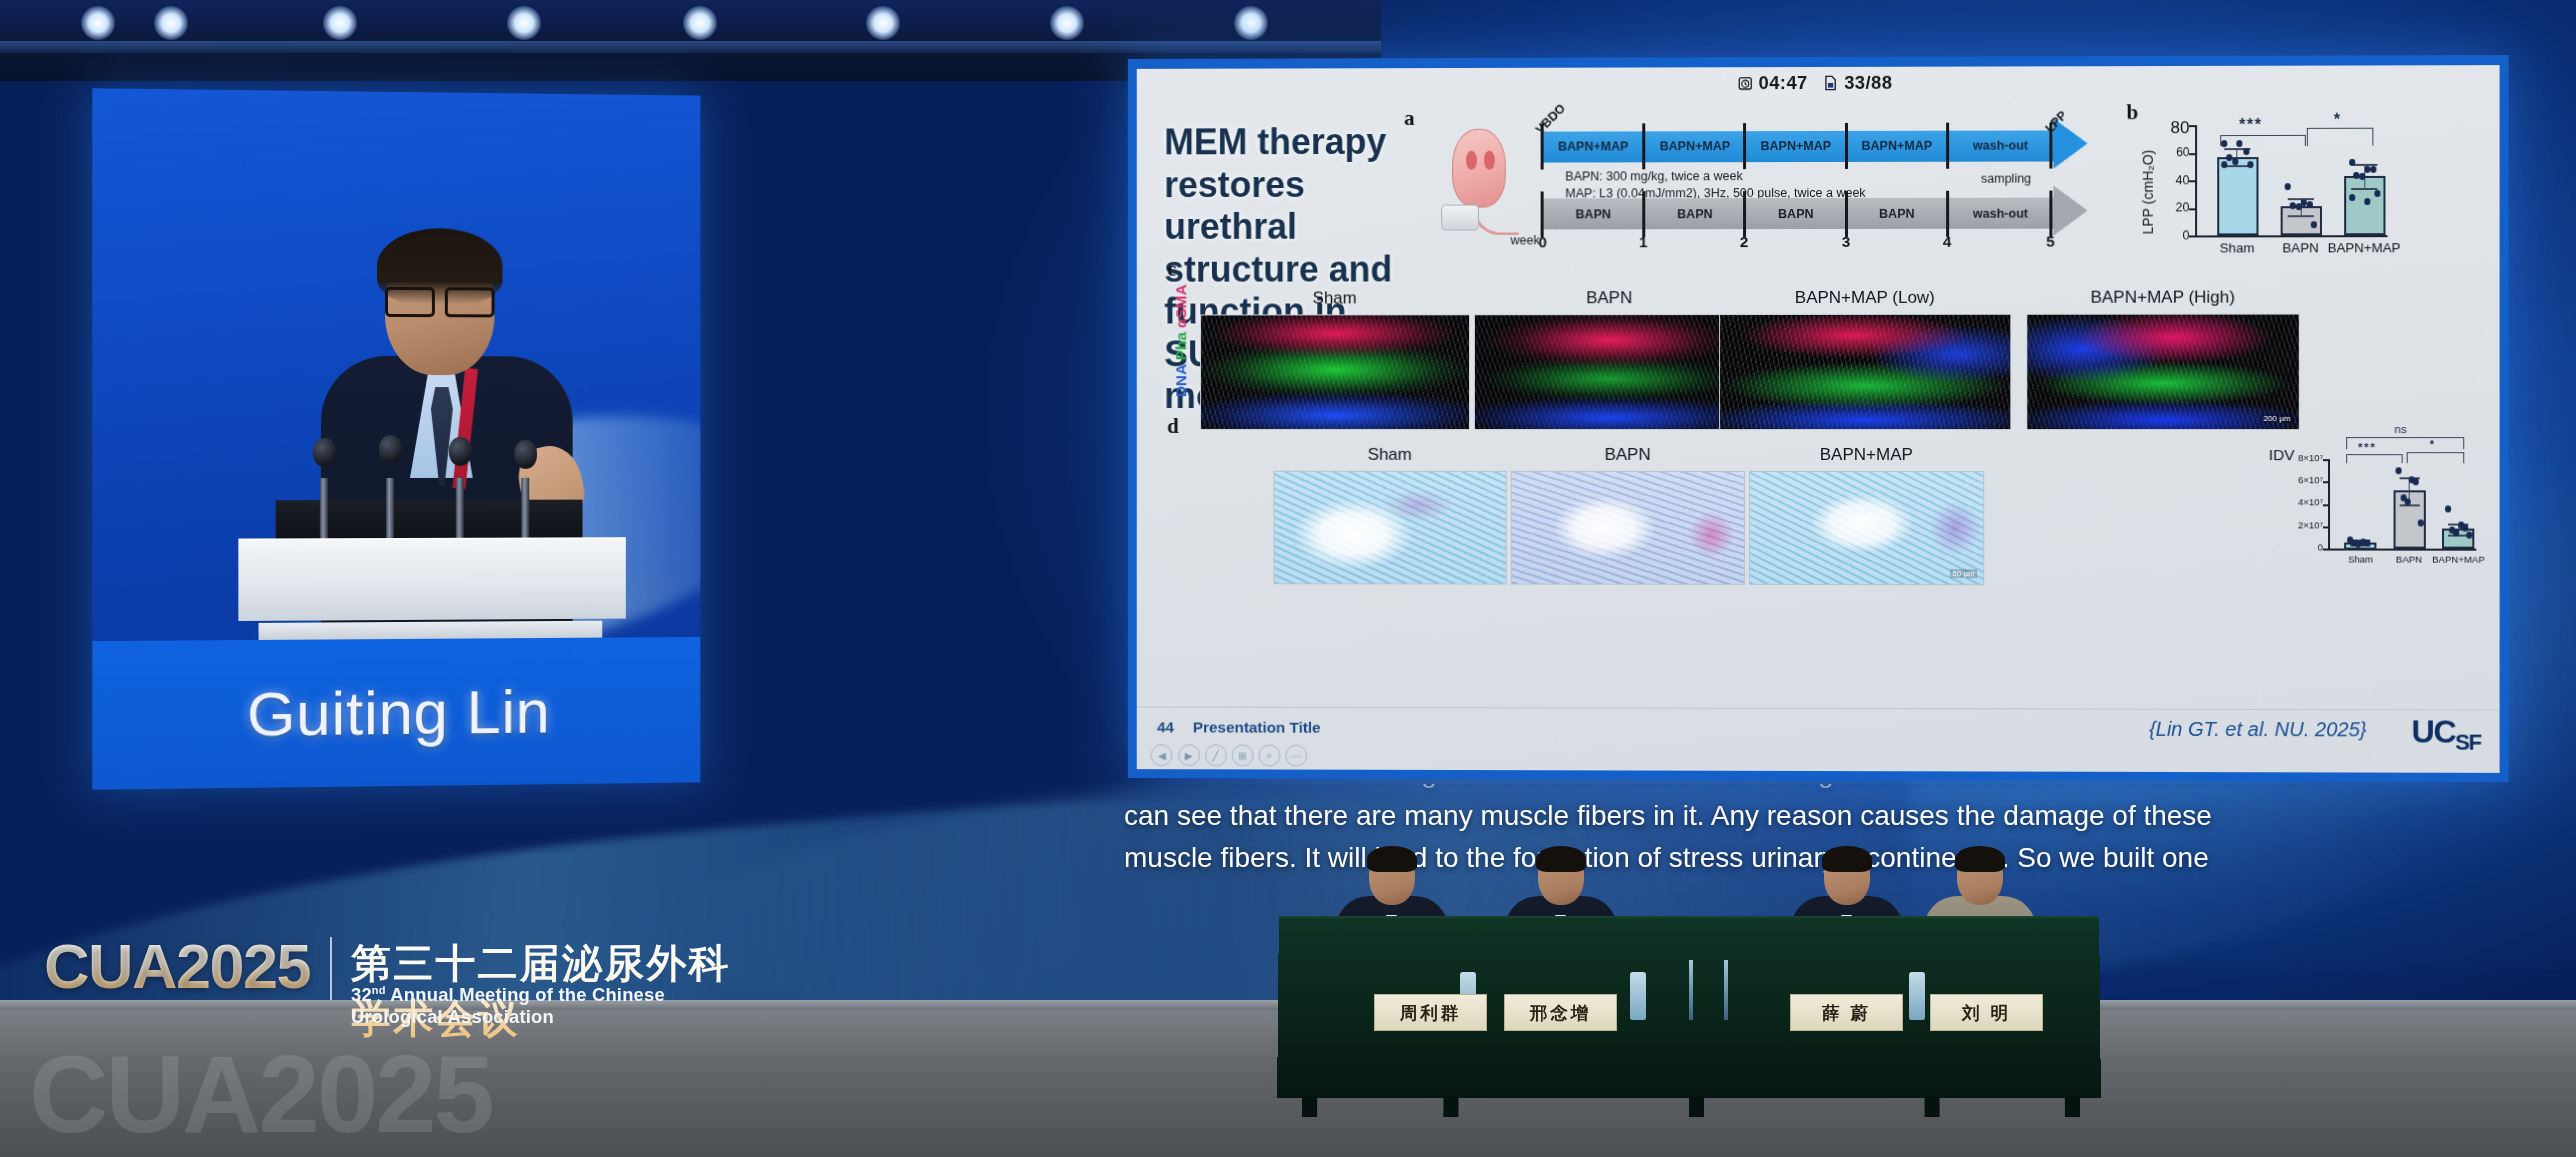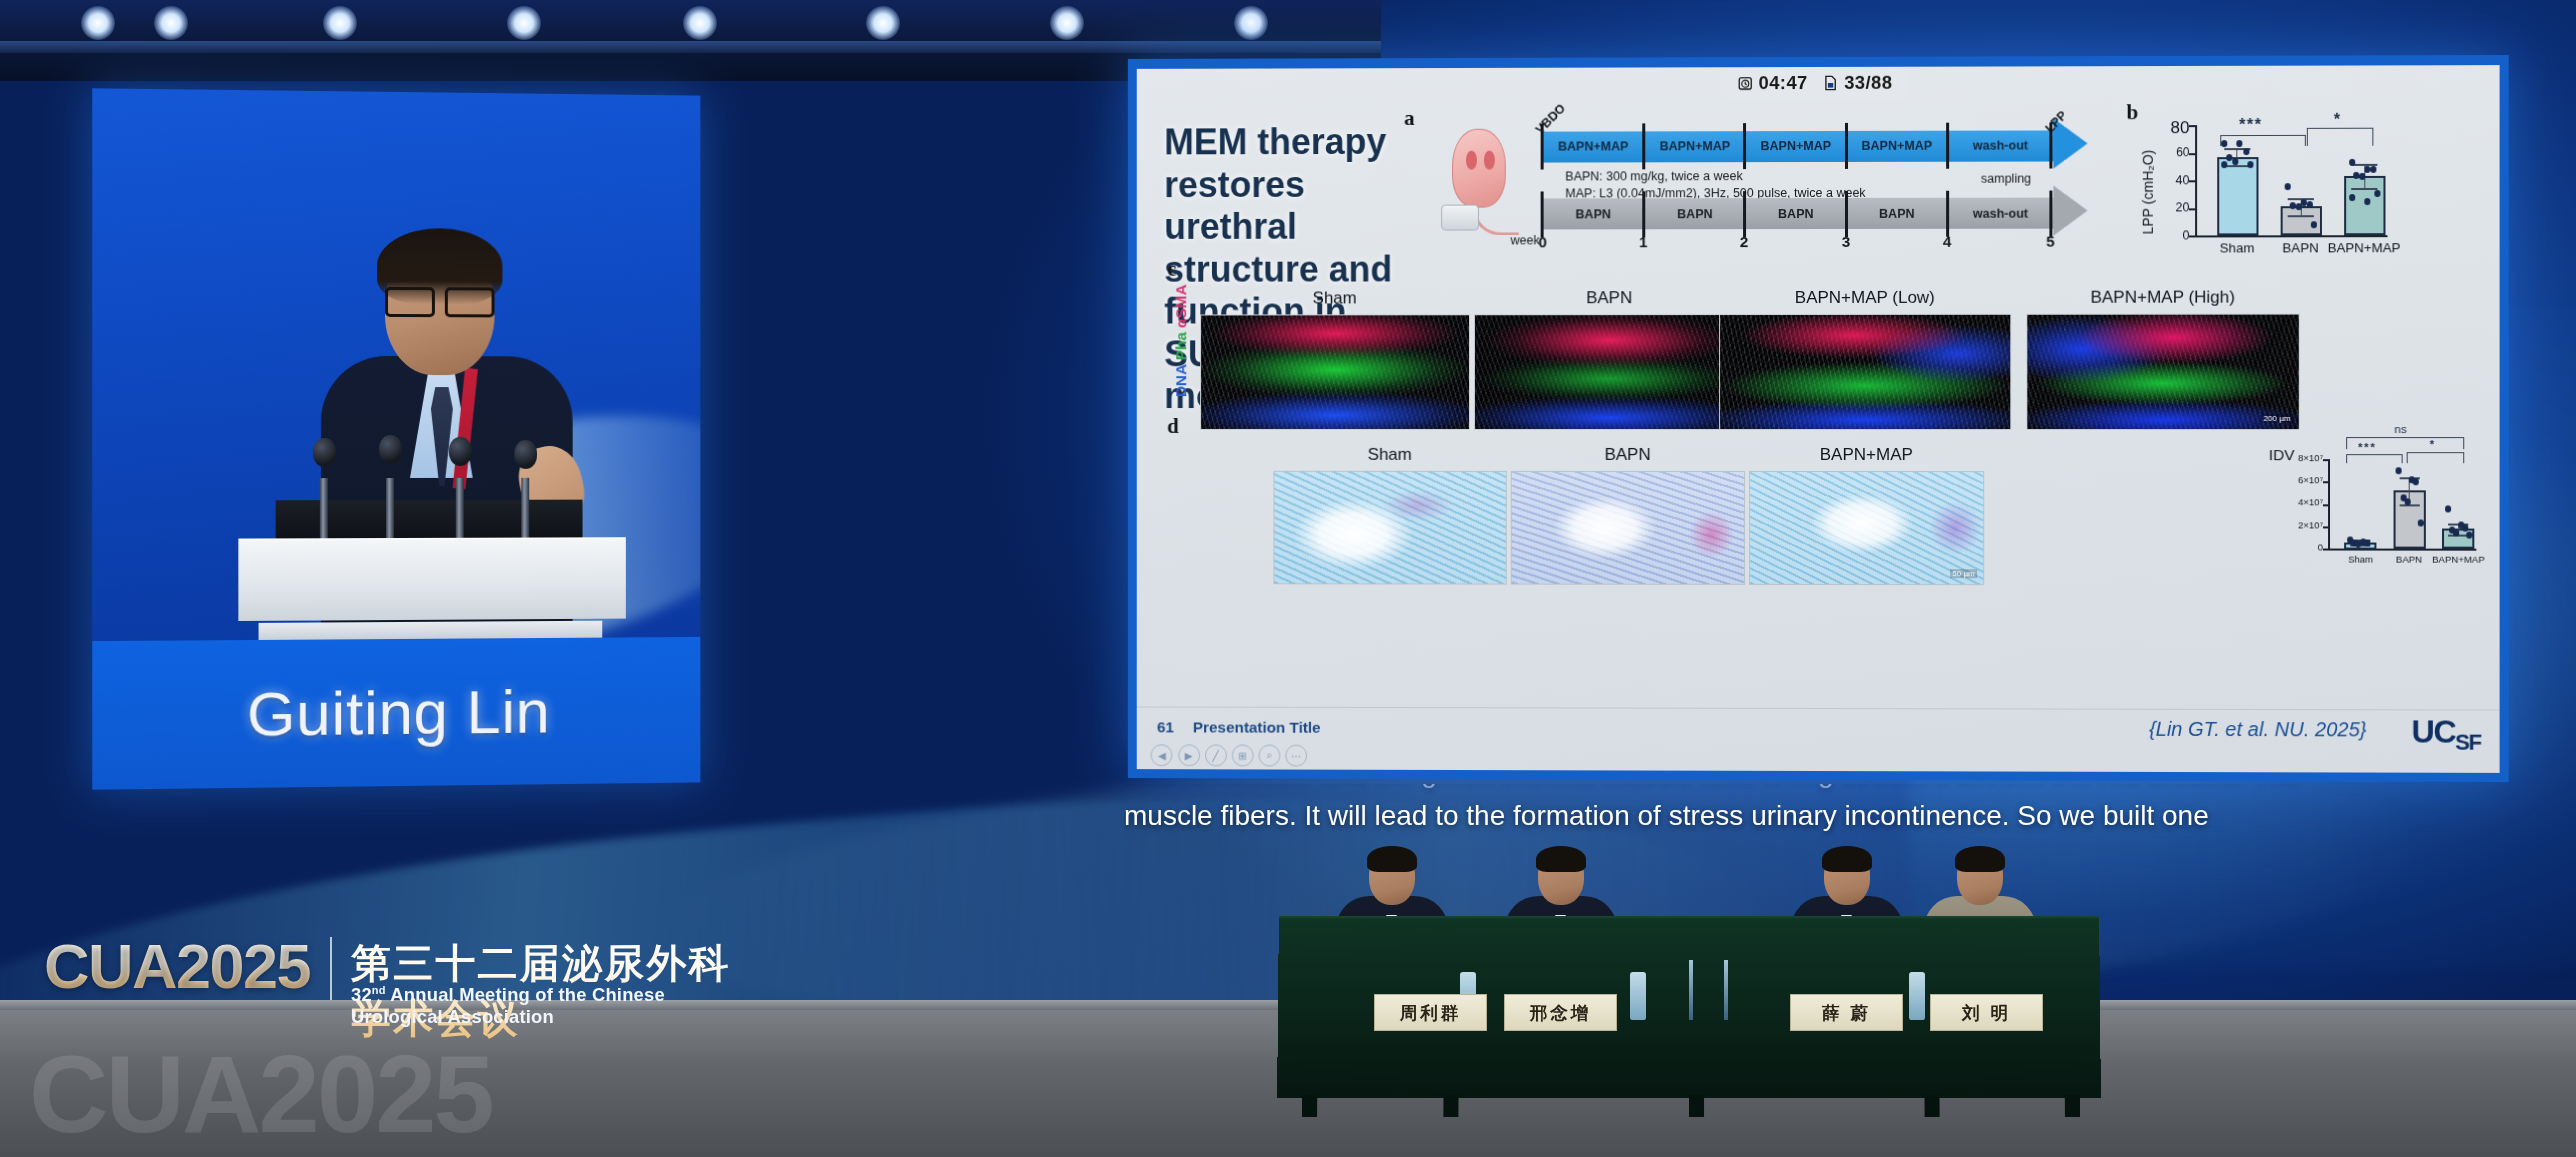--- a/index.html
+++ b/index.html
@@ -767,39 +767,40 @@
         <div class="sig-bracket" style="left:81px; top:11.7px; width:117px; height:11.7px"></div>
         <span style="position:absolute; left:129px; top:-2.9px; font-size:11.7px; color:#22304a;">ns</span>
         <div class="sig-bracket" style="left:81px; top:29px; width:56px; height:8.8px"></div>
         <span class="sig-star" style="left:93px; top:14.7px; font-size:11.7px;">***</span>
         <div class="sig-bracket" style="left:141px; top:26.4px; width:57px; height:11.7px"></div>
         <span class="sig-star" style="left:164px; top:11.7px; font-size:11.7px;">*</span>
       </div>
     </div>
 
     <div id="slide-footer">
-      <span id="footer-num">61</span>
+      <span id="footer-num">44</span>
       <span id="footer-title">Presentation Title</span>
       <span id="footer-cite">{Lin GT. et al. NU. 2025}</span>
       <span id="footer-logo"><span>UC</span><sub>SF</sub></span>
       <div id="slide-ctrls">
         <span class="ctrl-btn">◀</span>
         <span class="ctrl-btn">▶</span>
         <span class="ctrl-btn">╱</span>
         <span class="ctrl-btn">⊞</span>
         <span class="ctrl-btn">⌕</span>
         <span class="ctrl-btn">⋯</span>
       </div>
     </div>
   </div>
 </div>
 
 <div id="caption-band">
   <div id="caption-text">
     <div style="opacity:0.45">smooth muscle and the green skeletal muscle form a ring structure around the red urethra. You</div>
+    <div>can see that there are many muscle fibers in it. Any reason causes the damage of these</div>
     <div>muscle fibers. It will lead to the formation of stress urinary incontinence. So we built one</div>
 
   </div>
 </div>
 
 <div class="panelist" style="left:1329px">
   <div class="p-torso"></div>
   <div class="p-shirt"></div>
   <div class="p-tie"></div>
   <div class="p-head"></div>

